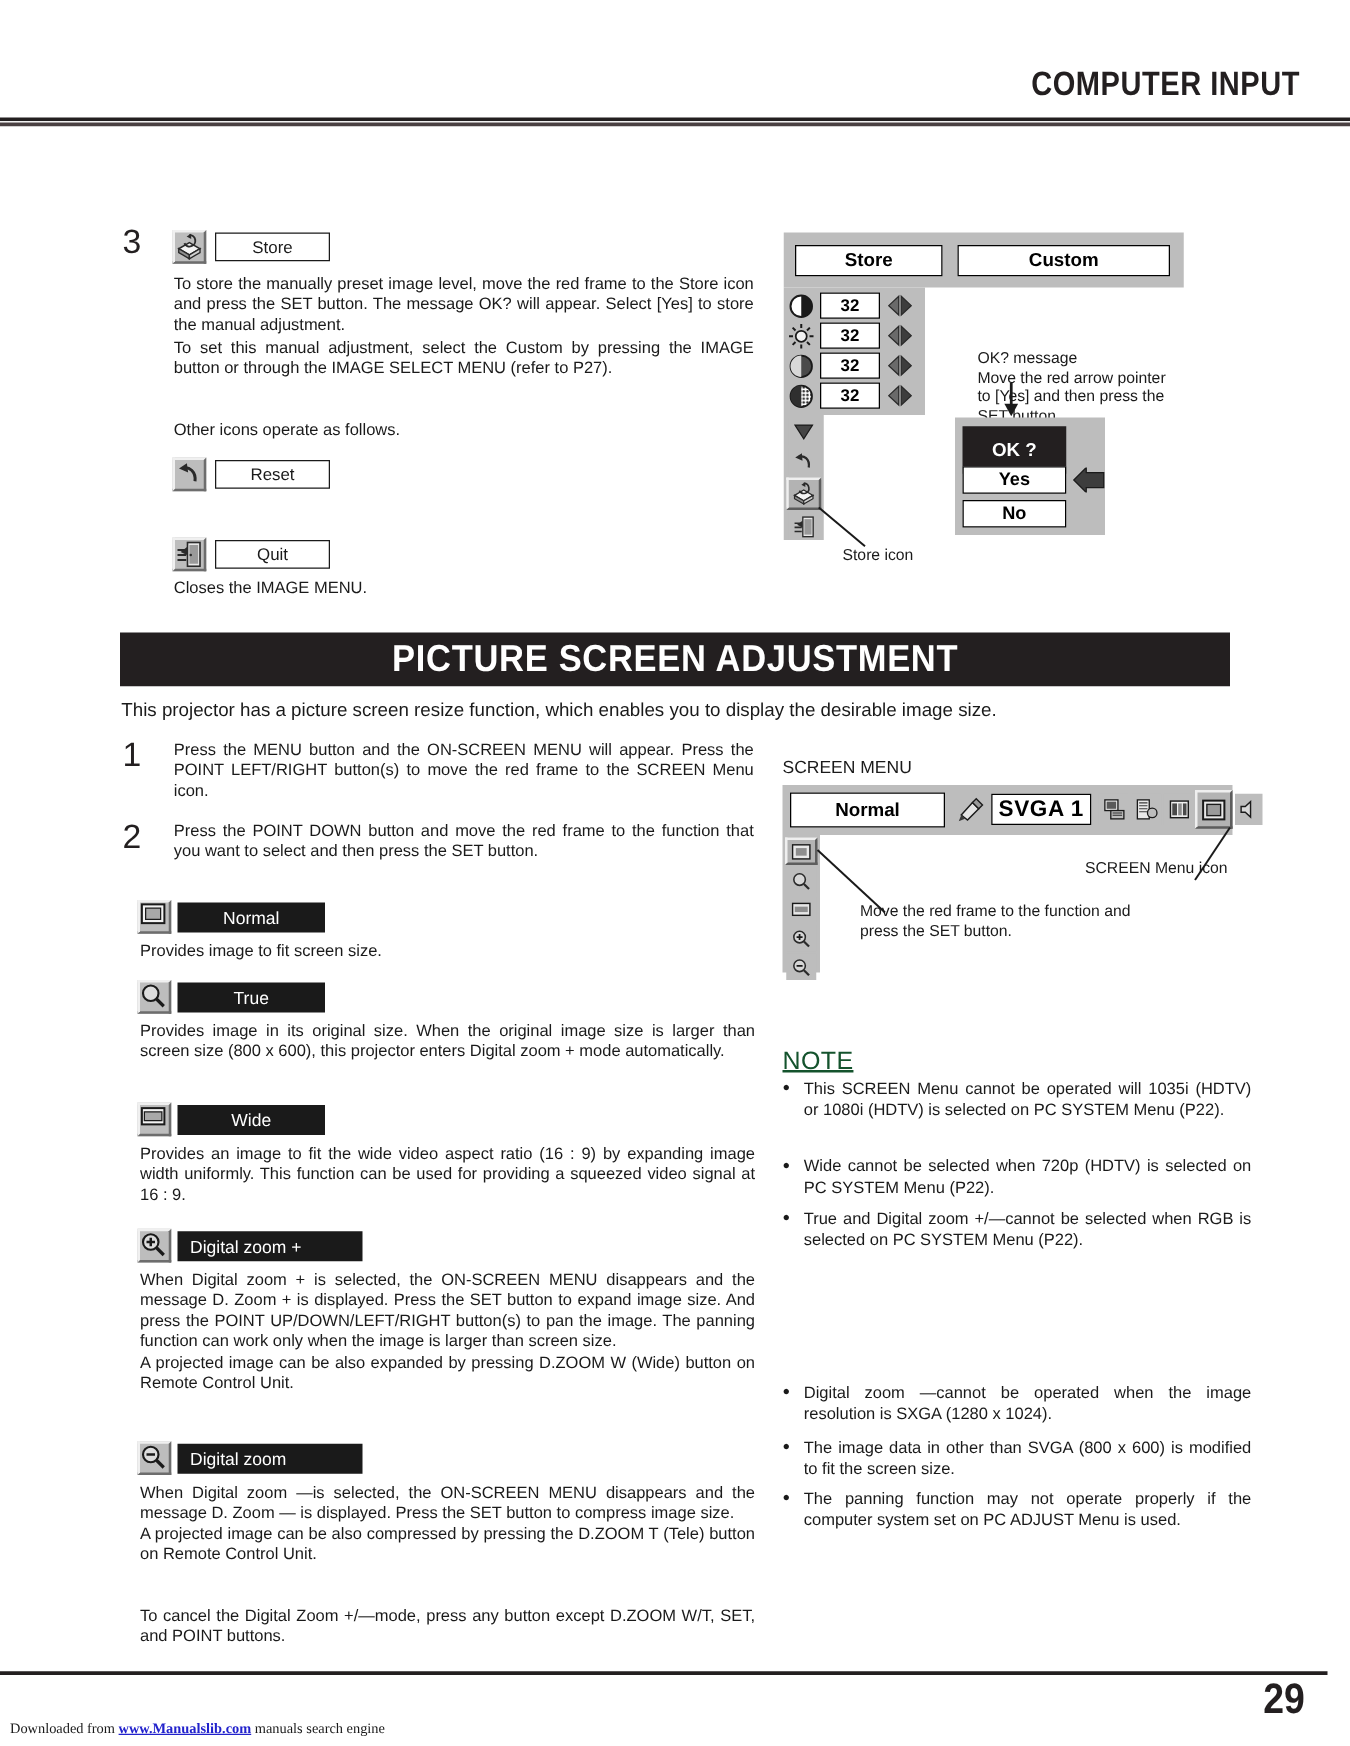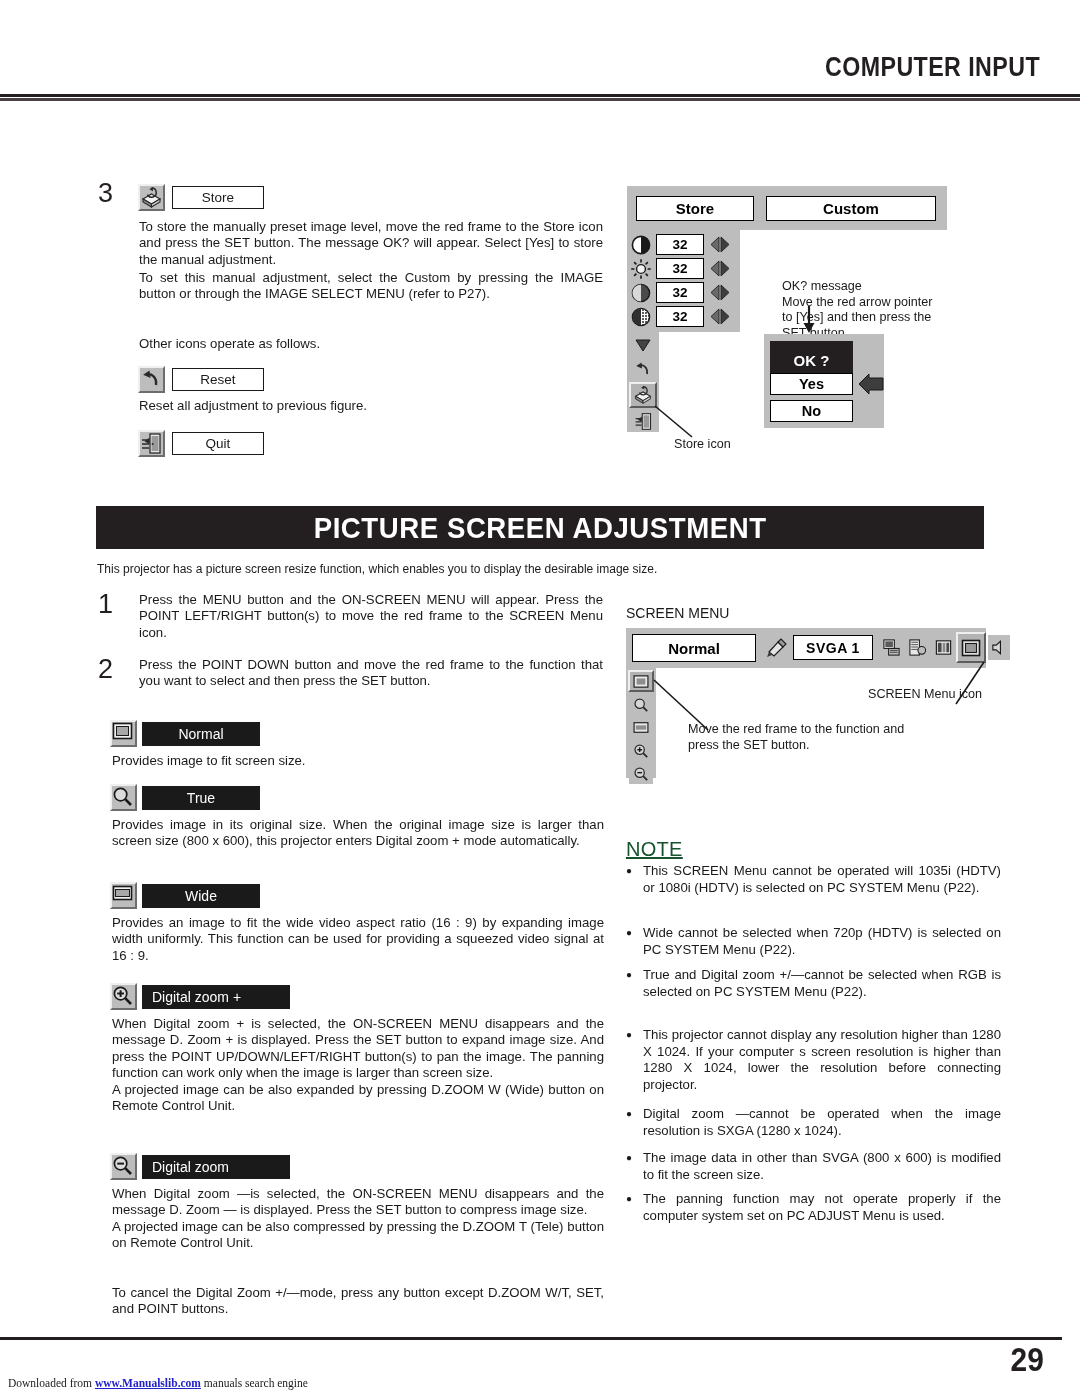--- a/index.html
+++ b/index.html
@@ -153,34 +153,34 @@
 
   <div class="menu-row" style="left:138px;top:366px;">
     <span class="mi">
       <svg width="23" height="23" viewBox="0 0 23 23">
         <path d="M16 17 C17 9 11 5 6.5 6.5" fill="none" stroke="#2a2a2a" stroke-width="2.4"></path>
         <path d="M9.5 2.5 L3.2 6.7 L10.5 10 Z" fill="#2a2a2a"></path>
       </svg>
     </span>
     <span class="lbl-outline">Reset</span>
   </div>
-  <div class="body-text" style="position:absolute;left:139px;top:398px;width:464px;">Reset all adjustment to previous figure.</div>
 
   <div class="menu-row" style="left:138px;top:430px;">
     <span class="mi">
       <svg width="23" height="23" viewBox="0 0 23 23">
         <rect x="10" y="2" width="10" height="19" fill="#e8e8e8" stroke="#2a2a2a" stroke-width="1.3"></rect>
         <rect x="11.5" y="4" width="7" height="15" fill="#9a9a9a"></rect>
         <circle cx="12.6" cy="12" r="1" fill="#2a2a2a"></circle>
         <path d="M2 8 L9 8 M2 12 L9 12 M2 16 L9 16" stroke="#2a2a2a" stroke-width="1.5"></path>
         <path d="M9.6 5.5 L4.5 9.5 L9.6 12 Z" fill="#2a2a2a"></path>
       </svg>
     </span>
     <span class="lbl-outline">Quit</span>
   </div>
+  <div class="body-text" style="position:absolute;left:139px;top:462px;width:464px;">Closes the IMAGE MENU.</div>
 
   <div>
 
     <div class="osd" style="left:627px;top:186px;width:320px;height:44px;"></div>
     <div class="osd-btn" style="position:absolute;left:636px;top:196px;width:118px;height:25px;">Store</div>
     <div class="osd-btn" style="position:absolute;left:766px;top:196px;width:170px;height:25px;">Custom</div>
 
     <div class="osd" style="left:627px;top:230px;width:113px;height:102px;"></div>
 
     <div style="position:absolute;left:630px;top:234px;width:22px;height:22px;">
@@ -298,42 +298,42 @@
     <div class="osd-val" style="position:absolute;left:770px;top:400px;width:83px;height:22px;font-size:14.5px;">No</div>
     <svg style="position:absolute;left:858px;top:374px;width:26px;height:20px;">
       <path d="M25 4 L11 4 L11 0 L1 10 L11 20 L11 16 L25 16 Z" fill="#3d3d3d" stroke="#1a1a1a" stroke-width="1"></path>
     </svg>
   </div>
 
   <div id="section-banner">
     <span>PICTURE SCREEN ADJUSTMENT</span>
   </div>
 
-  <div class="body-text" style="position:absolute;left:97px;top:561px;width:890px;font-size:12px;">This projector has a picture screen resize function, which enables you to display the desirable image size.</div>
+  <div class="body-text" style="position:absolute;left:97px;top:561px;width:890px;font-size:15px;">This projector has a picture screen resize function, which enables you to display the desirable image size.</div>
 
   <div class="stepnum" style="left:98px;top:589px;">1</div>
   <div class="body-text just" style="position:absolute;left:139px;top:592px;width:464px;">Press the MENU button and the ON-SCREEN MENU will appear.  Press the POINT LEFT/RIGHT button(s) to move the red frame to the SCREEN Menu icon.</div>
 
   <div class="stepnum" style="left:98px;top:654px;">2</div>
   <div class="body-text just" style="position:absolute;left:139px;top:657px;width:464px;">Press the POINT DOWN button and move the red frame to the function that you want to select and then press the SET button.</div>
 
   <div>
     <div class="callout" style="left:626px;top:606px;font-size:14px;">SCREEN MENU</div>
 
     <div class="osd" style="left:626px;top:628px;width:360px;height:40px;"></div>
     <div class="osd-btn" style="position:absolute;left:632px;top:634px;width:124px;height:28px;font-size:15px;">Normal</div>
 
     <div style="position:absolute;left:765px;top:636px;width:24px;height:24px;">
       <svg width="24" height="24" viewBox="0 0 24 24">
           <path d="M4 16 L13 6 L18 11 L9 20 Z" fill="#e4e4e4" stroke="#1a1a1a" stroke-width="1.2"></path>
           <path d="M13 6 L16 3 L21 8 L18 11 Z" fill="#9a9a9a" stroke="#1a1a1a" stroke-width="1.1"></path>
           <path d="M4 16 L2 21 L7 19 Z" fill="#3a3a3a"></path>
         </svg>
     </div>
-    <div class="osd-val" style="position:absolute;left:793px;top:635px;width:80px;height:25px;font-size:14px;letter-spacing:.5px;">SVGA  1</div>
+    <div class="osd-val" style="position:absolute;left:793px;top:635px;width:80px;height:25px;font-size:18px;letter-spacing:.5px;">SVGA  1</div>
 
     <div class="sideicon" style="left:879px;top:635px;width:24px;height:25px;">
       <svg width="19" height="19" viewBox="0 0 20 20">
           <rect x="2" y="2" width="11" height="9" fill="#e8e8e8" stroke="#1a1a1a" stroke-width="1.1"></rect>
           <rect x="3.5" y="3.5" width="8" height="6" fill="#5a5a5a"></rect>
           <rect x="7" y="11" width="11" height="7" fill="#bdbdbd" stroke="#1a1a1a" stroke-width="1.1"></rect>
           <path d="M8.5 13 L16.5 13 M8.5 15 L16.5 15" stroke="#2a2a2a" stroke-width="0.9"></path>
         </svg>
     </div>
     <div class="sideicon" style="left:905px;top:635px;width:24px;height:25px;">
@@ -467,21 +467,20 @@
   </div>
   <div class="body-text just" style="position:absolute;left:112px;top:1186px;width:492px;white-space:pre-line;">When Digital zoom —is selected, the ON-SCREEN MENU disappears and the message  D. Zoom — is displayed.  Press the SET button to compress image size.
 A projected image can be also compressed by pressing the D.ZOOM T (Tele) button on Remote Control Unit.</div>
 
   <div class="body-text just" style="position:absolute;left:112px;top:1285px;width:492px;">To cancel the Digital Zoom +/—mode, press any button except D.ZOOM W/T, SET, and POINT buttons.</div>
 
   <div id="note-title">NOTE</div>
   <div class="note-item" style="top:863px;">This SCREEN Menu cannot be operated will  1035i (HDTV)  or  1080i (HDTV)  is selected on PC SYSTEM Menu  (P22).</div>
   <div class="note-item" style="top:925px;">Wide cannot be selected when  720p (HDTV)  is selected on PC SYSTEM Menu  (P22).</div>
   <div class="note-item" style="top:967px;">True and Digital zoom +/—cannot be selected when  RGB  is selected on PC SYSTEM Menu (P22).</div>
-  <div class="note-item" style="top:1027px;">This projector cannot display any resolution higher than 1280 X 1024.  If your computer s screen resolution is higher than 1280 X 1024, lower the resolution before connecting projector.</div>
   <div class="note-item" style="top:1106px;">Digital zoom —cannot be operated when the image resolution is SXGA (1280 x 1024).</div>
   <div class="note-item" style="top:1150px;">The image data in other than SVGA (800 x 600) is modified to fit the screen size.</div>
   <div class="note-item" style="top:1191px;">The panning function may not operate properly if the computer system set on PC ADJUST Menu is used.</div>
 
   <div id="footer-rule"></div>
   <div id="page-number">29</div>
   <div id="footer-credit">
     <span>Downloaded from </span><a href="#">www.Manualslib.com</a><span> manuals search engine</span>
   </div>
 

